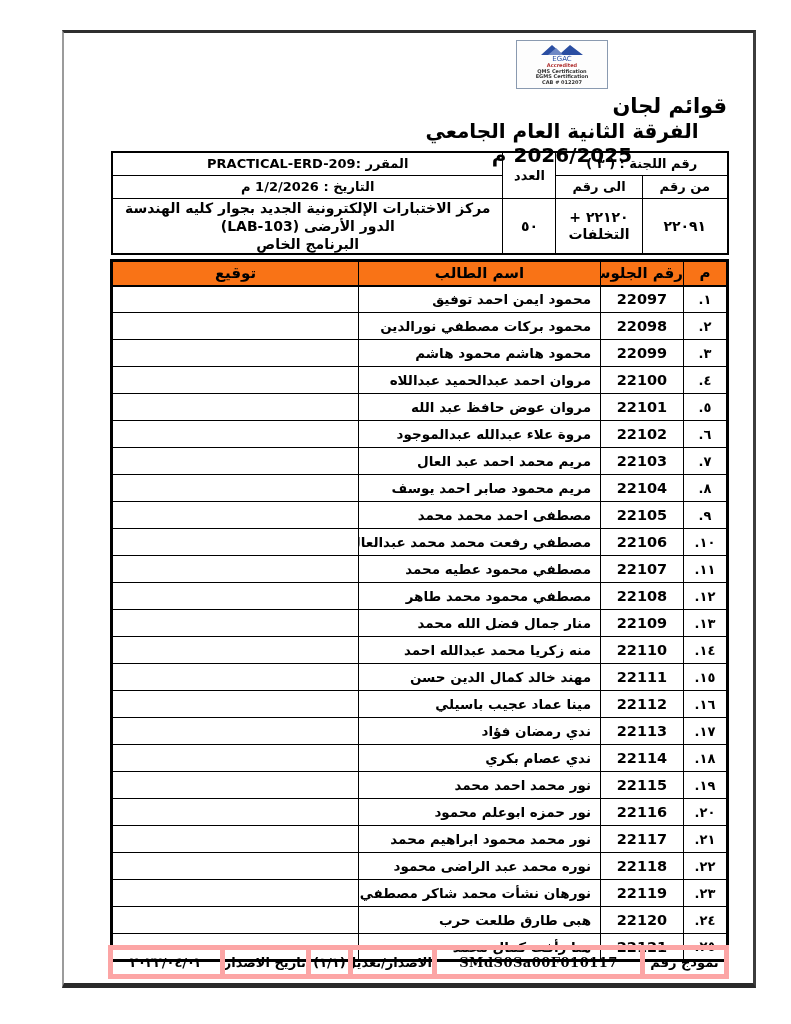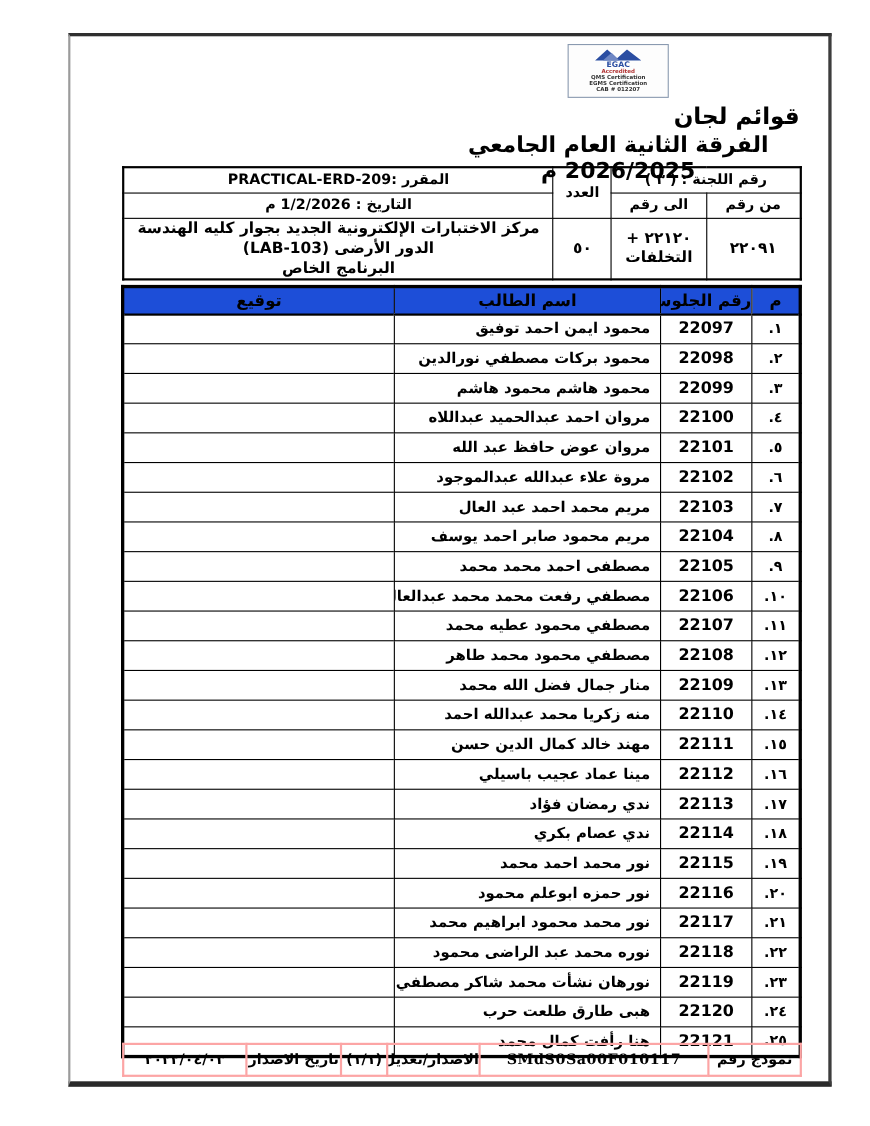--- a/index.html
+++ b/index.html
@@ -34,21 +34,21 @@
   .uni-block .t1, .uni-block .t2 { font-weight: bold; font-size: 13px; line-height: 1.25; }
   .center-block { width: 330px; text-align: center; }
   .cert-row { display: flex; justify-content: center; gap: 7px; direction: ltr; }
   .cert-box {
     width: 92px; height: 49px;
     border: 1px solid #8a9ab0;
     background: #fdfdfd;
     display: flex; flex-direction: column; align-items: center; justify-content: center;
     overflow: hidden;
   }
-  .cert-box .big { font-size: 7px; font-weight: bold; color: #2b4ea2; line-height: 1; }
+  .cert-box .big { font-size: 7px; font-weight: normal; color: #2b4ea2; line-height: 1; }
   .cert-box .acc { font-size: 5px; font-weight: bold; color: #b03030; line-height: 1.1; }
   .cert-box .tiny { font-size: 5px; color: #333; line-height: 1.15; font-weight: bold; }
   .doc-title1 { font-size: 21px; font-weight: bold; margin-top: 5px; text-align: right; }
   .doc-title2 { font-size: 20px; font-weight: bold; margin-top: 1px; }
   .admin-block { width: 190px; text-align: center; }
   .admin-block .lbl { font-size: 15px; font-weight: bold; margin-top: 1px; }
   
   .info-table {
     border-collapse: collapse;
     margin: 2px 24px 0 24px;
@@ -71,42 +71,42 @@
     table-layout: fixed;
     border: 3px solid #000;
   }
   .students-table th, .students-table td {
     border: 1px solid #000;
     vertical-align: middle;
     overflow: hidden;
     white-space: nowrap;
   }
   .students-table th {
-    background: #1d4ed8;
+    background: #f97316;
     font-size: 15px;
     font-weight: bold;
     height: 25px;
     border-bottom: 2px solid #000;
   }
   .students-table td { height: 27px; font-weight: bold; }
   td.c-idx { text-align: center; font-size: 13px; }
   td.c-seat { text-align: center; font-size: 14.5px; }
   td.c-name { text-align: right; padding-right: 9px; font-size: 13.5px; }
   td.c-sign { background: #fff; }
   
   .footer-table {
     position: absolute;
     bottom: 4px; right: 24px;
     border-collapse: collapse;
     table-layout: fixed;
     width: 616px;
     font-weight: bold;
   }
   .footer-table td {
-    border: 2px solid #fca5a5;
+    border: 5px solid #fca5a5;
     height: 29px;
     text-align: center;
     font-size: 13px;
     vertical-align: middle;
     overflow: hidden;
     white-space: nowrap;
   }
   .ft-code { font-family: "DejaVu Serif", serif; direction: ltr; font-size: 15px; letter-spacing: .5px; }
   .ft-date { font-size: 13px; letter-spacing: 2px; }
   svg { display: block; margin: 0 auto; }

